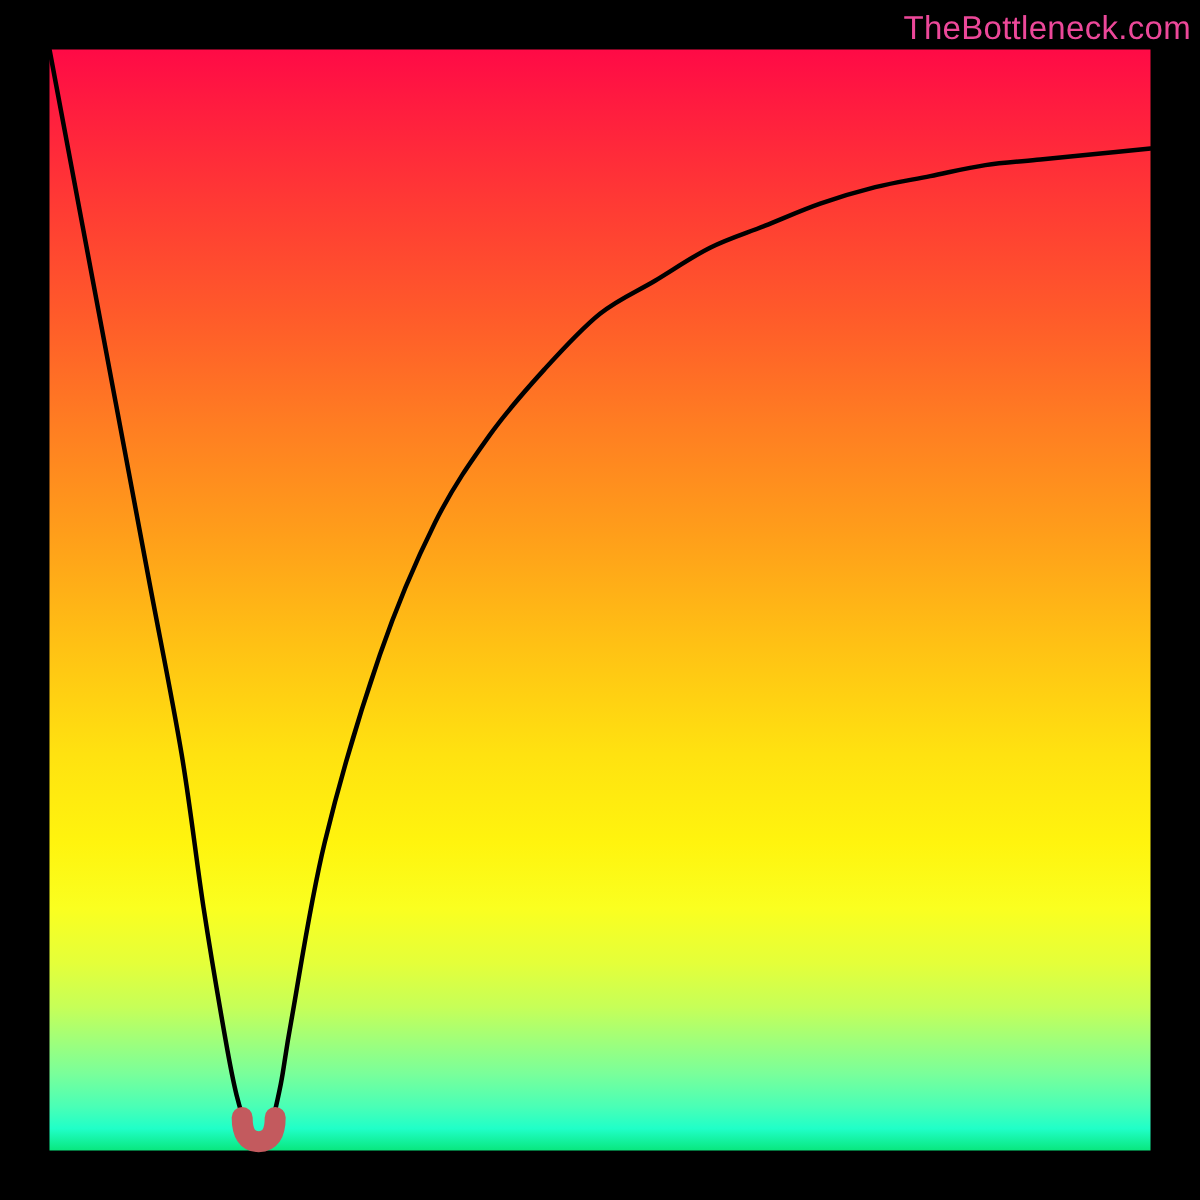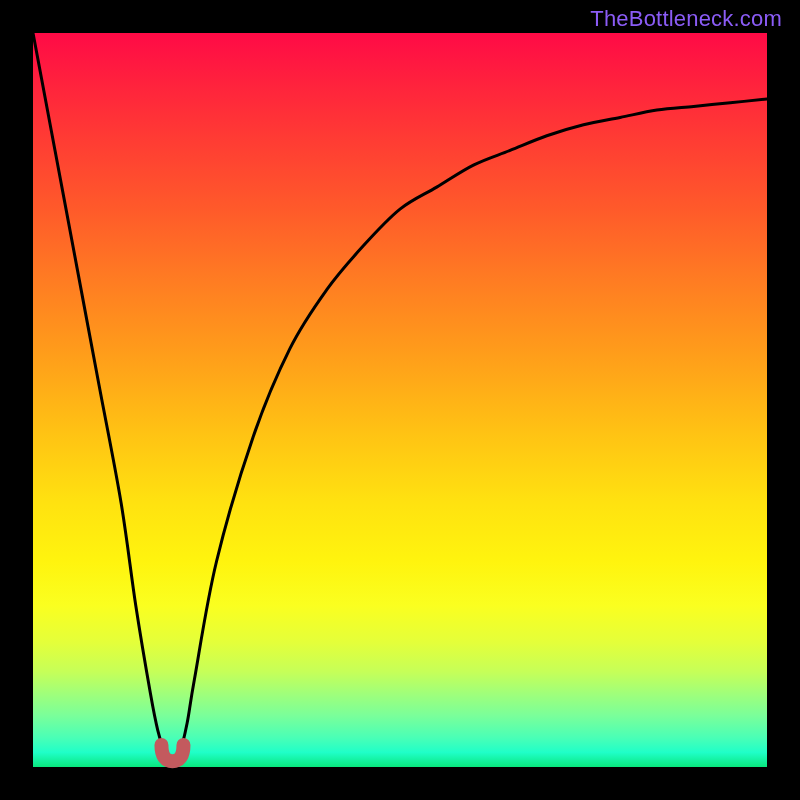--- a/index.html
+++ b/index.html
@@ -41,22 +41,22 @@
       #a0ff7a 90%,
       #7aff9a 93%,
       #4affb6 96%,
       #20ffc8 98%,
       #09e77e 100%
     );
   }
   .watermark {
     position: absolute;
     top: 6px;
-    right: 18px;
-    color: #8b5cf6;
+    right: 6px;
+    color: #ec4899;
     font-size: 22px;
     font-weight: 500;
     letter-spacing: 0.2px;
     user-select: none;
   }
   svg.curve {
     position: absolute;
     left: 0;
     top: 0;
     width: 734px;

